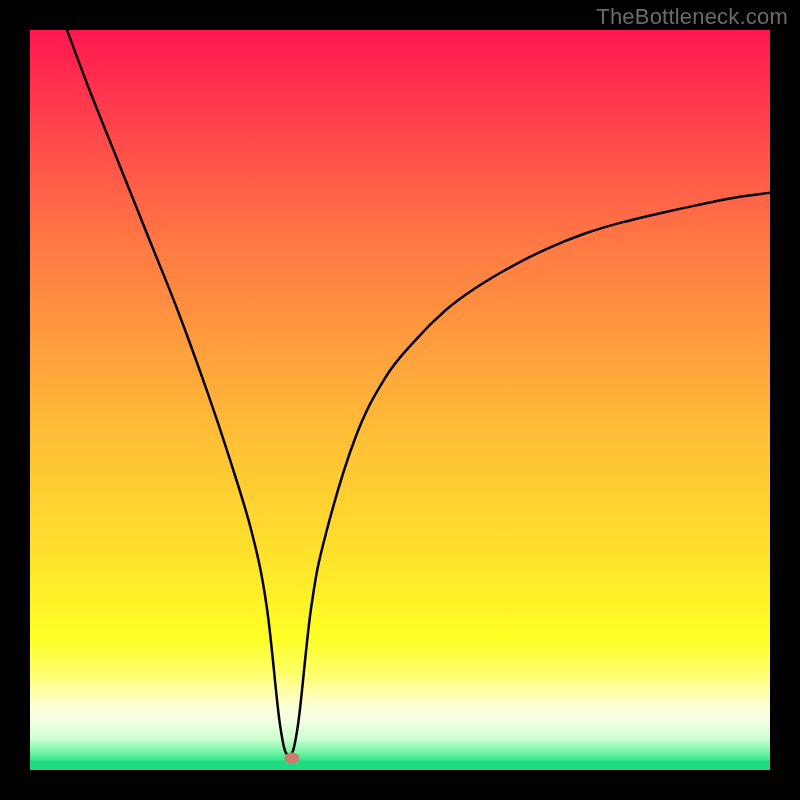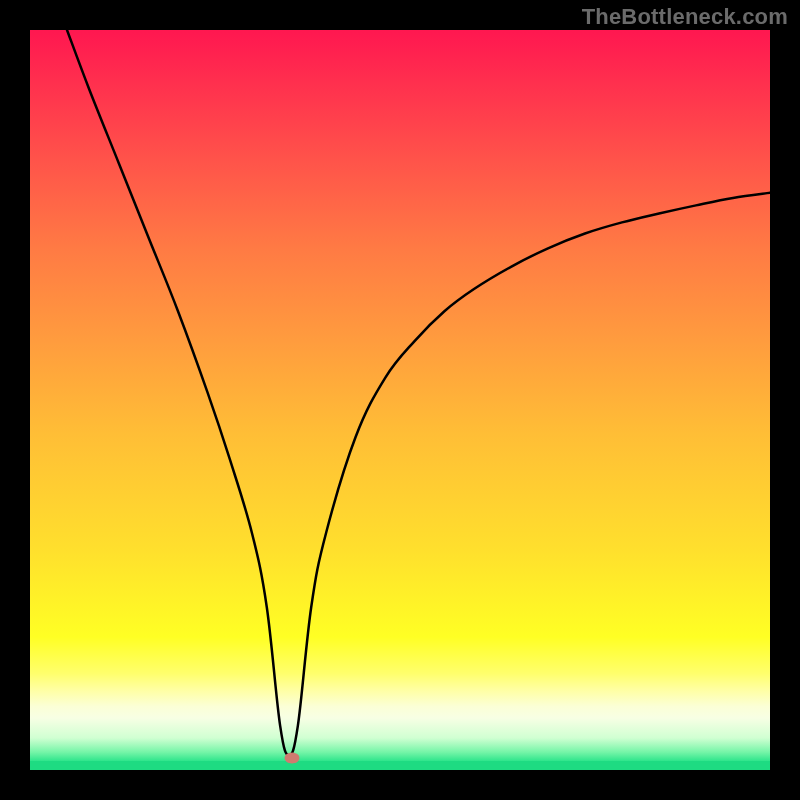--- a/index.html
+++ b/index.html
@@ -10,21 +10,20 @@
     overflow: hidden;
     background: #ffffff;
     font-family: Arial, Helvetica, sans-serif;
   }
   .frame {
     position: relative;
     width: 800px;
     height: 800px;
     background: #000000;
     box-sizing: border-box;
-    font-weight: bold;
   }
   .plot-area {
     position: absolute;
     left: 30px;
     top: 30px;
     width: 740px;
     height: 740px;
     overflow: hidden;
   }
   .gradient-bg {

